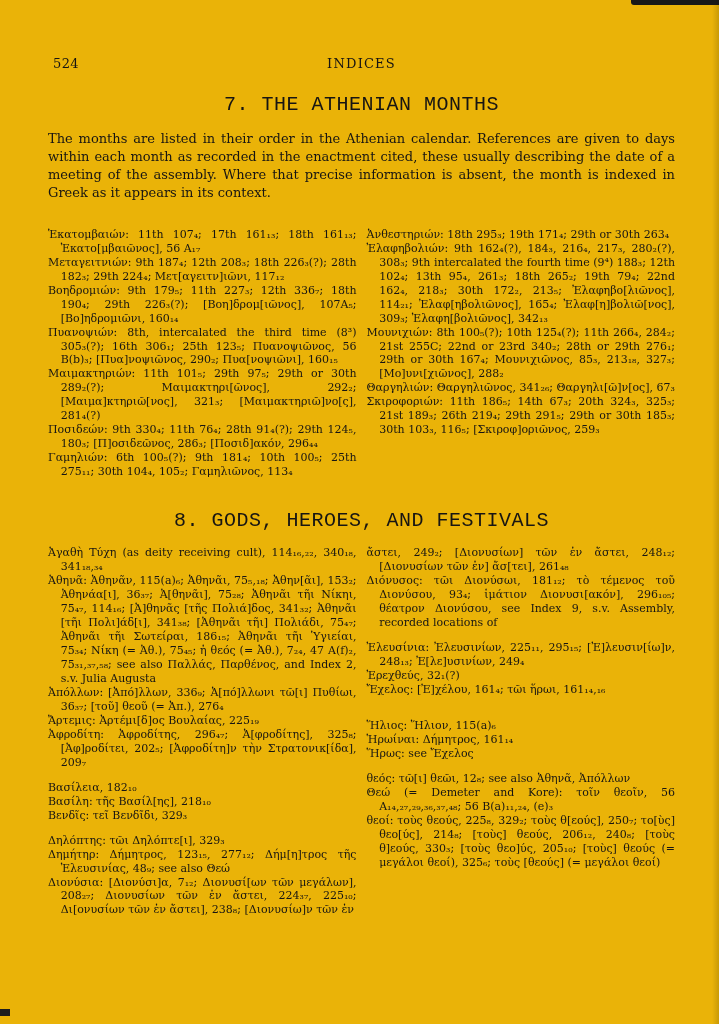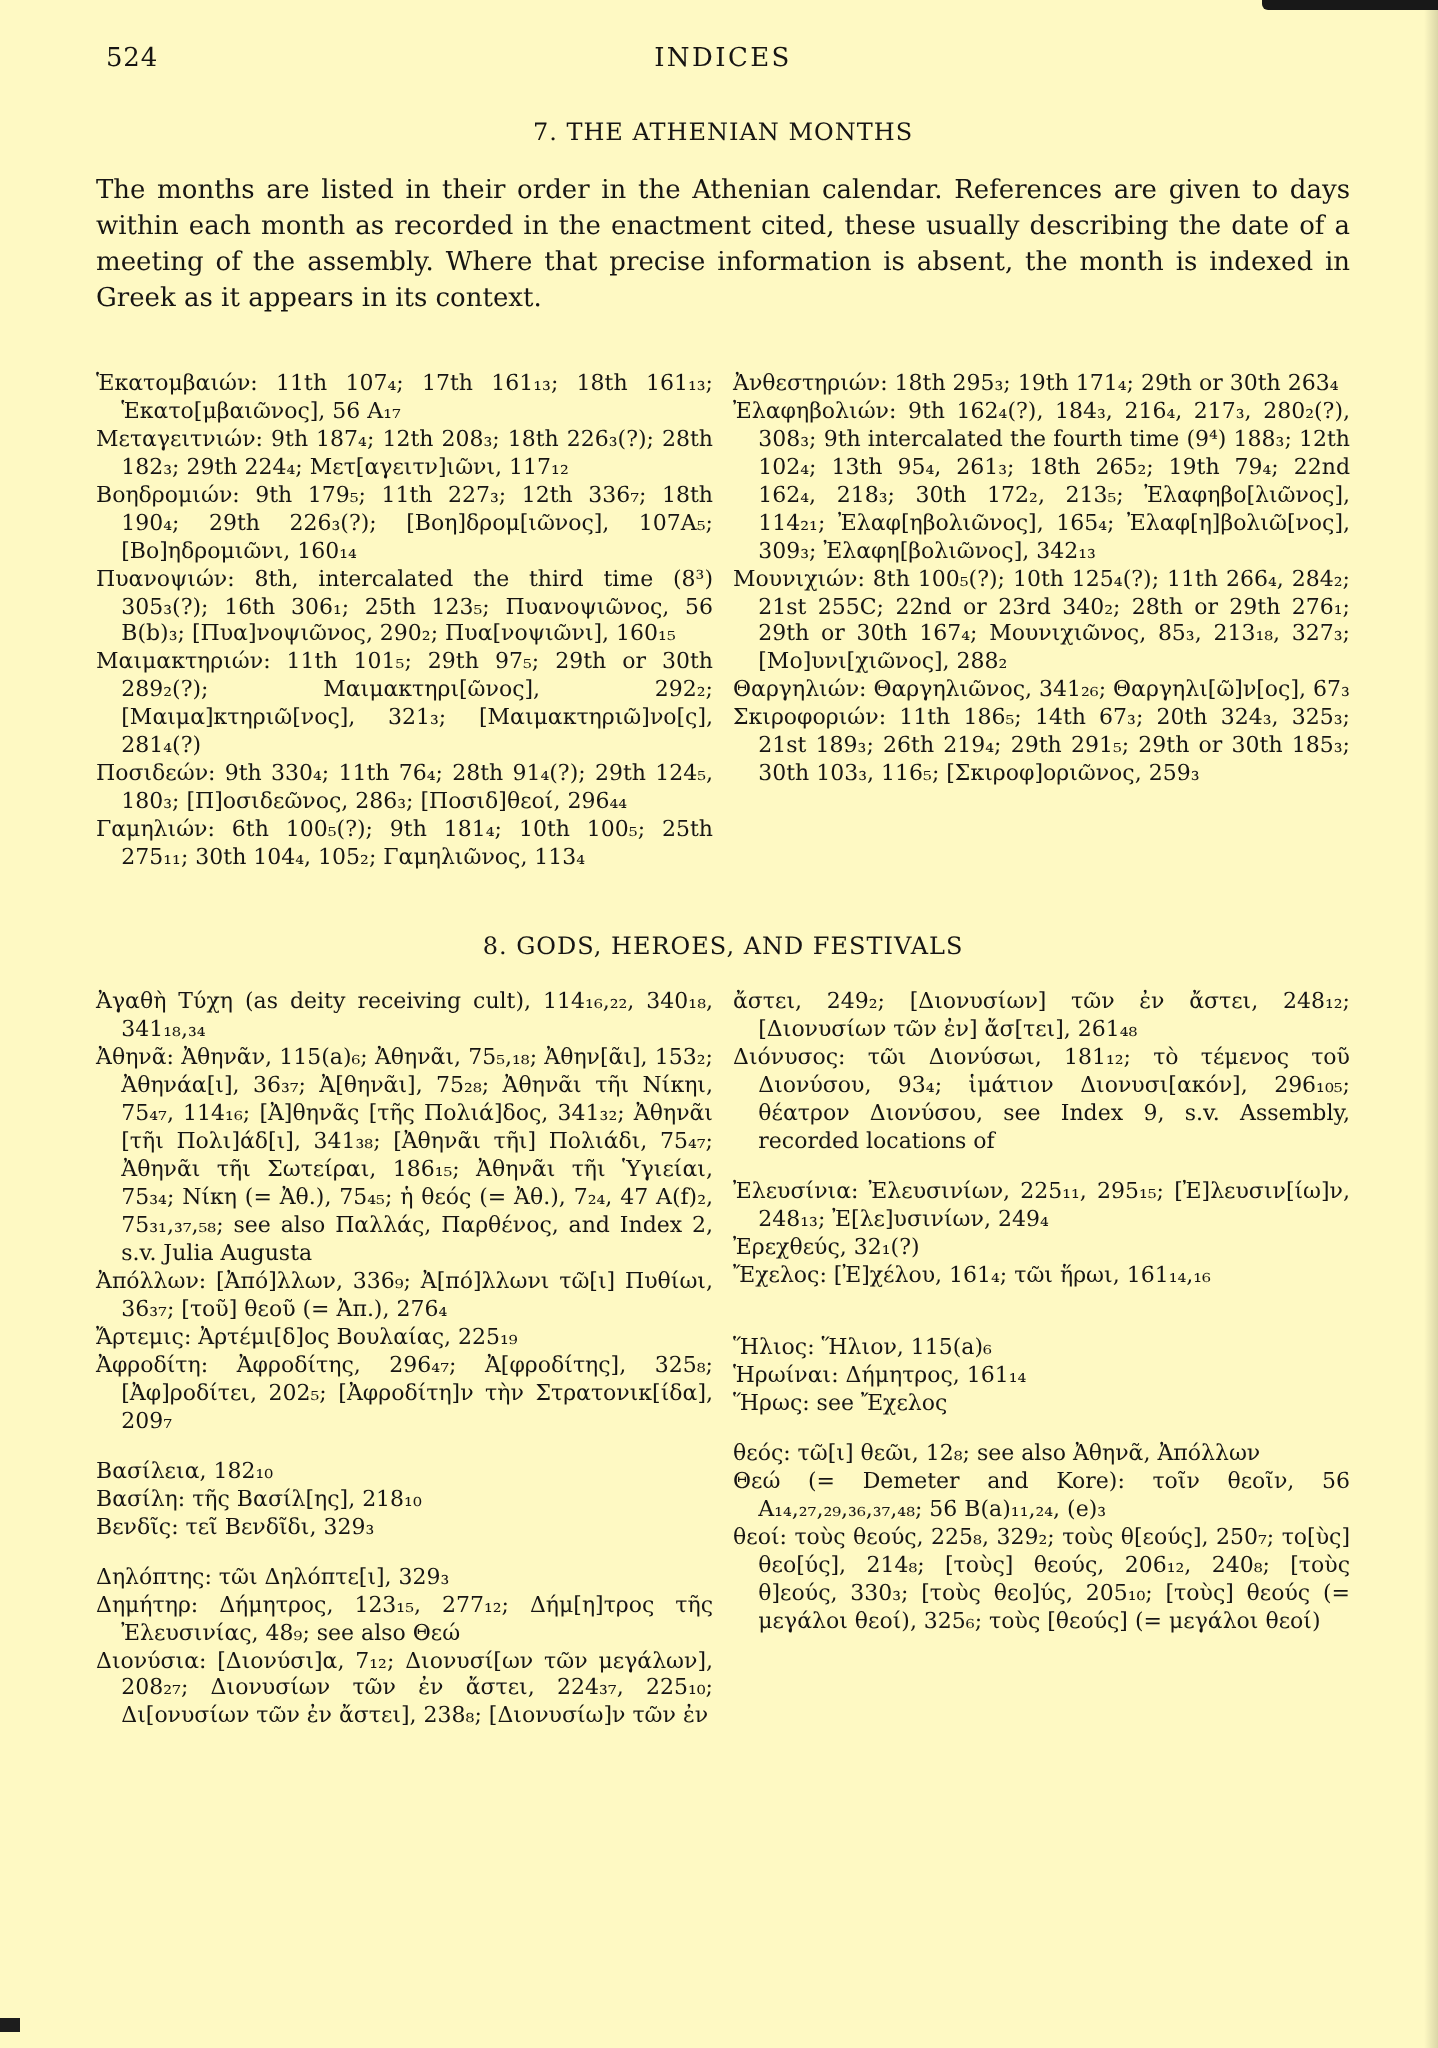--- a/index.html
+++ b/index.html
@@ -11,22 +11,22 @@
     width: 719px;
     height: 1024px;
     font-family: "DejaVu Serif", "Liberation Serif", serif;
     color: #171513;
   }
   .page {
     position: relative;
     box-sizing: border-box;
     width: 719px;
     height: 1024px;
-    background: #fef9c3;
-    padding: 22px 44px 18px 48px;
+    background: #eab308;
+    padding: 56px 44px 18px 48px;
     overflow: hidden;
   }
   
   .scan-corner {
     position: absolute;
     top: 0; right: 0;
     width: 88px; height: 5px;
     background: #181818;
     border-bottom-left-radius: 3px;
   }
@@ -54,25 +54,26 @@
     letter-spacing: 0.4px;
   }
   .runhead {
     position: absolute;
     left: 0; right: 0; top: 0;
     text-align: center;
     font-size: 13px;
     letter-spacing: 1.2px;
   }
   .sechead {
-    font-size: 12px;
+    font-size: 20px;
     font-weight: normal;
     text-align: center;
     letter-spacing: 0.5px;
     margin: 0 0 14px 0;
+    font-family: Liberation Mono, monospace;
   }
   .intro {
     font-size: 13px;
     line-height: 1.38;
     text-align: justify;
     margin: 0 0 26px 0;
   }
   .cols {
     display: flex;
     gap: 10px;
@@ -111,21 +112,21 @@
   <section class="section-months">
     <h2 class="sechead">7. THE ATHENIAN MONTHS</h2>
     <p class="intro">The months are listed in their order in the Athenian calendar. References are given to days within each month as recorded in the enactment cited, these usually describing the date of a meeting of the assembly. Where that precise information is absent, the month is indexed in Greek as it appears in its context.</p>
     <div class="cols">
       <div class="col">
           <p class="entry">Ἑκατομβαιών: 11th 107₄; 17th 161₁₃; 18th 161₁₃; Ἑκατο[μβαιῶνος], 56 A₁₇</p>
           <p class="entry">Μεταγειτνιών: 9th 187₄; 12th 208₃; 18th 226₃(?); 28th 182₃; 29th 224₄; Μετ[αγειτν]ιῶνι, 117₁₂</p>
           <p class="entry">Βοηδρομιών: 9th 179₅; 11th 227₃; 12th 336₇; 18th 190₄; 29th 226₃(?); [Βοη]δρομ[ιῶνος], 107A₅; [Βο]ηδρομιῶνι, 160₁₄</p>
           <p class="entry">Πυανοψιών: 8th, intercalated the third time (8³) 305₃(?); 16th 306₁; 25th 123₅; Πυανοψιῶνος, 56 B(b)₃; [Πυα]νοψιῶνος, 290₂; Πυα[νοψιῶνι], 160₁₅</p>
           <p class="entry">Μαιμακτηριών: 11th 101₅; 29th 97₅; 29th or 30th 289₂(?); Μαιμακτηρι[ῶνος], 292₂; [Μαιμα]κτηριῶ[νος], 321₃; [Μαιμακτηριῶ]νο[ς], 281₄(?)</p>
-          <p class="entry">Ποσιδεών: 9th 330₄; 11th 76₄; 28th 91₄(?); 29th 124₅, 180₃; [Π]οσιδεῶνος, 286₃; [Ποσιδ]θεοί, 296₄₄</p>
+          <p class="entry">Ποσιδεών: 9th 330₄; 11th 76₄; 28th 91₄(?); 29th 124₅, 180₃; [Π]οσιδεῶνος, 286₃; [Ποσιδ]ακόν, 296₄₄</p>
           <p class="entry">Γαμηλιών: 6th 100₅(?); 9th 181₄; 10th 100₅; 25th 275₁₁; 30th 104₄, 105₂; Γαμηλιῶνος, 113₄</p>
         </div>
       <div class="col">
           <p class="entry">Ἀνθεστηριών: 18th 295₃; 19th 171₄; 29th or 30th 263₄</p>
           <p class="entry">Ἐλαφηβολιών: 9th 162₄(?), 184₃, 216₄, 217₃, 280₂(?), 308₃; 9th intercalated the fourth time (9⁴) 188₃; 12th 102₄; 13th 95₄, 261₃; 18th 265₂; 19th 79₄; 22nd 162₄, 218₃; 30th 172₂, 213₅; Ἐλαφηβο[λιῶνος], 114₂₁; Ἐλαφ[ηβολιῶνος], 165₄; Ἐλαφ[η]βολιῶ[νος], 309₃; Ἐλαφη[βολιῶνος], 342₁₃</p>
           <p class="entry">Μουνιχιών: 8th 100₅(?); 10th 125₄(?); 11th 266₄, 284₂; 21st 255C; 22nd or 23rd 340₂; 28th or 29th 276₁; 29th or 30th 167₄; Μουνιχιῶνος, 85₃, 213₁₈, 327₃; [Μο]υνι[χιῶνος], 288₂</p>
           <p class="entry">Θαργηλιών: Θαργηλιῶνος, 341₂₆; Θαργηλι[ῶ]ν[ος], 67₃</p>
           <p class="entry">Σκιροφοριών: 11th 186₅; 14th 67₃; 20th 324₃, 325₃; 21st 189₃; 26th 219₄; 29th 291₅; 29th or 30th 185₃; 30th 103₃, 116₅; [Σκιροφ]οριῶνος, 259₃</p>
         </div>
     </div>

